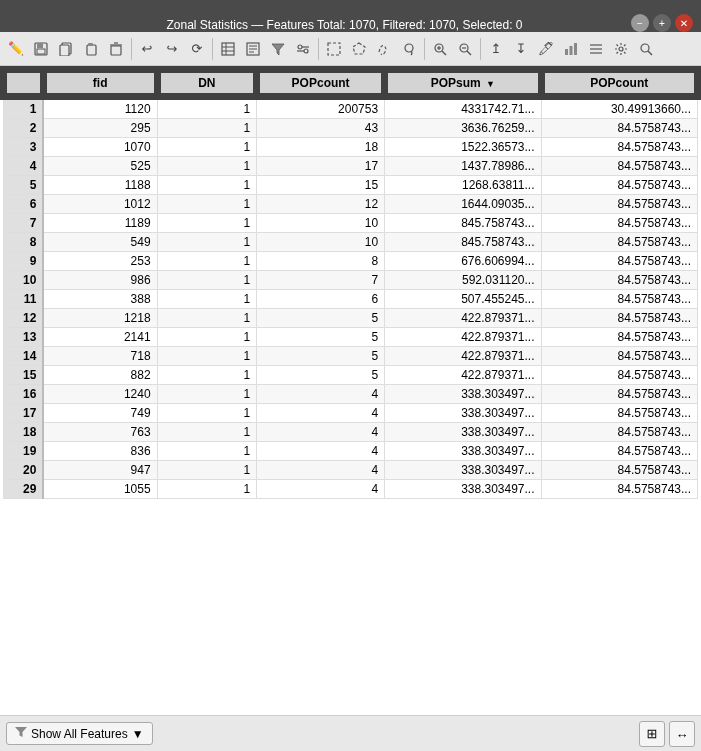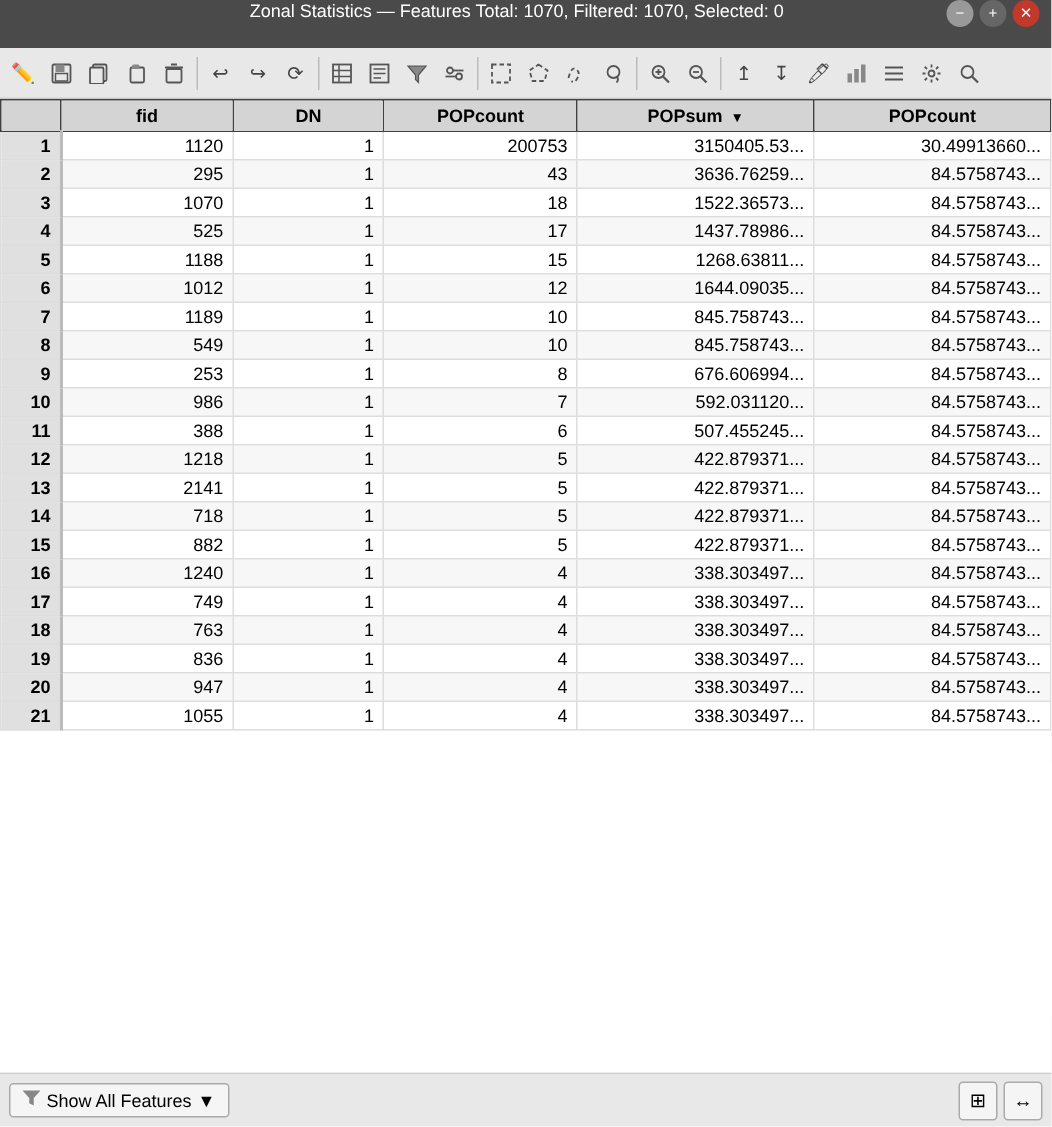--- a/index.html
+++ b/index.html
@@ -10,21 +10,21 @@
       width: 701px;
       height: 751px;
       overflow: hidden;
     }
 
     
     .title-bar {
       background: #4a4a4a;
       color: #fff;
       display: flex;
-      align-items: flex-start;
+      align-items: flex-end;
       justify-content: space-between;
       padding: 0 8px;
       height: 32px;
       user-select: none;
     }
     .title-bar-text {
       font-size: 12px;
       flex: 1;
       text-align: center;
     }
@@ -94,21 +94,21 @@
     }
 
     thead {
       position: sticky;
       top: 0;
       z-index: 10;
     }
 
     thead tr th {
       background: #d4d4d4;
-      border: 1px solid #404040;
+      border: 7px solid #404040;
       padding: 3px 6px;
       font-weight: 600;
       text-align: center;
       white-space: nowrap;
       user-select: none;
     }
 
     thead tr th .sort-arrow {
       font-size: 9px;
       margin-left: 2px;
@@ -372,21 +372,21 @@
         <th class="col-popsum">POPsum <span class="sort-arrow">▼</span></th>
         <th class="col-popmean">POPcount</th>
       </tr>
     </thead>
     <tbody id="table-body">
     <tr>
           <td>1</td>
           <td>1120</td>
           <td>1</td>
           <td>200753</td>
-          <td>3150405.53...</td>
+          <td>4331742.71...</td>
           <td>30.49913660...</td>
         </tr>
         <tr>
           <td>2</td>
           <td>295</td>
           <td>1</td>
           <td>43</td>
           <td>3636.76259...</td>
           <td>84.5758743...</td>
         </tr>
@@ -528,21 +528,21 @@
         </tr>
         <tr>
           <td>20</td>
           <td>947</td>
           <td>1</td>
           <td>4</td>
           <td>338.303497...</td>
           <td>84.5758743...</td>
         </tr>
         <tr>
-          <td>21</td>
+          <td>29</td>
           <td>1055</td>
           <td>1</td>
           <td>4</td>
           <td>338.303497...</td>
           <td>84.5758743...</td>
         </tr>
       </tbody>
   </table>
 </div>
 

